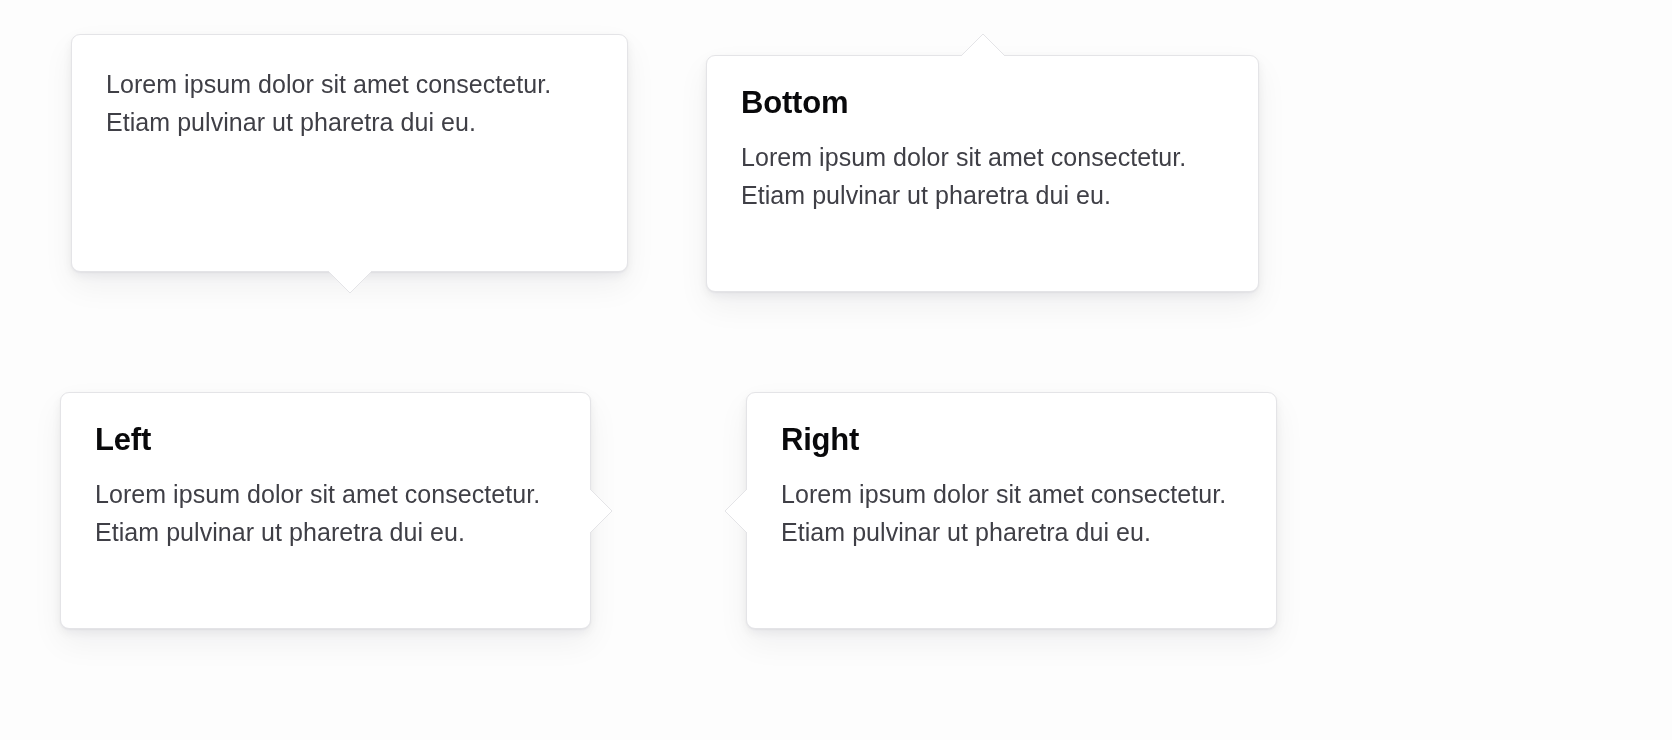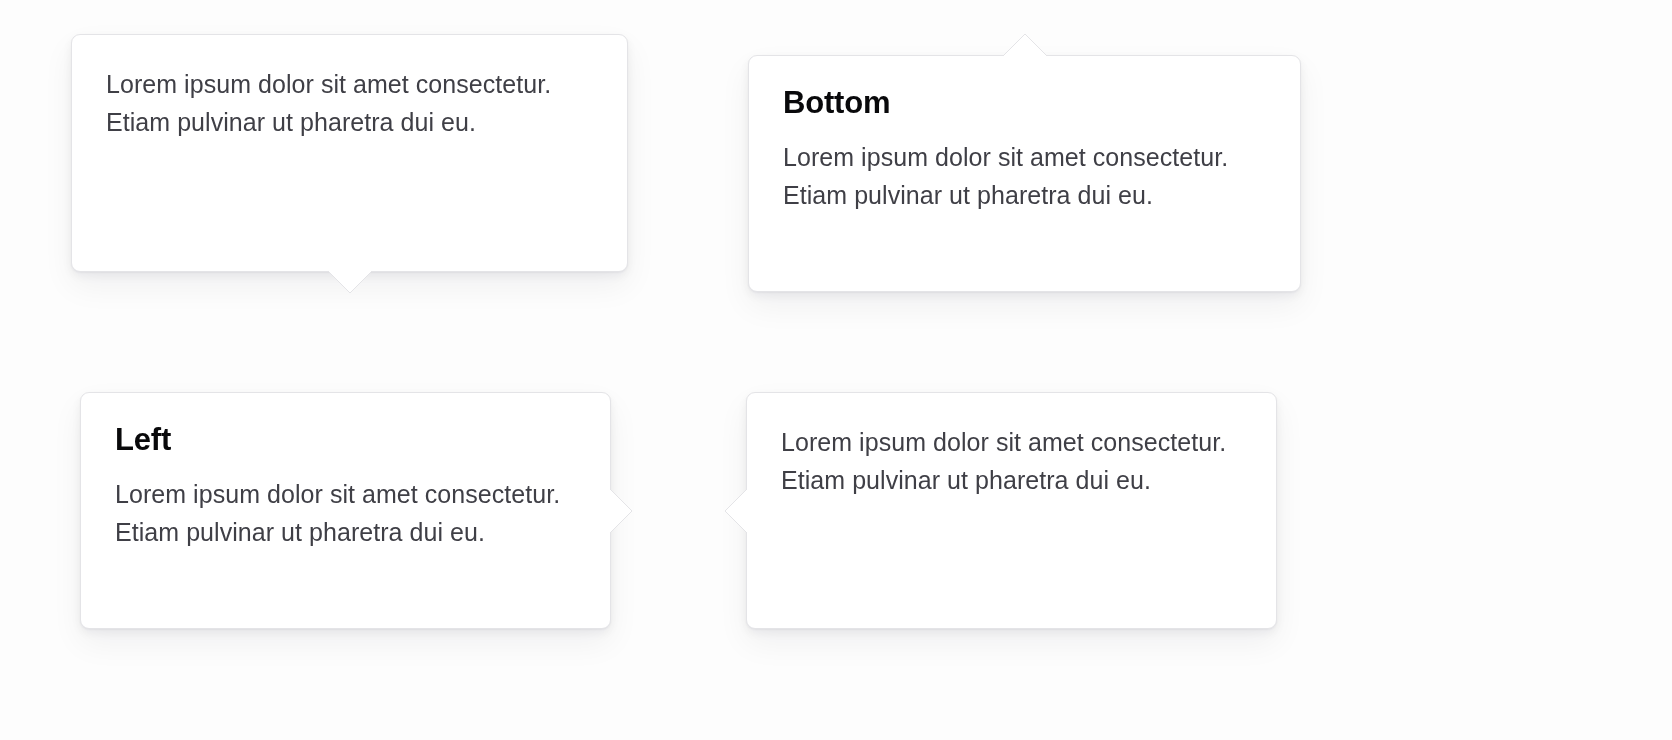--- a/index.html
+++ b/index.html
@@ -73,33 +73,33 @@
     width: 557px;
     height: 238px;
   }
   #popover-top .arrow {
     left: 50%;
     margin-left: -23px;
     bottom: -25px;
   }
 
   #popover-bottom {
-    left: 748px;
+    left: 706px;
     top: 55px;
     width: 553px;
     height: 237px;
   }
   #popover-bottom .arrow {
     left: 50%;
     margin-left: -23px;
     top: -25px;
   }
 
   #popover-left {
-    left: 80px;
+    left: 60px;
     top: 392px;
     width: 531px;
     height: 237px;
   }
   #popover-left .arrow {
     top: 50%;
     margin-top: -23px;
     right: -25px;
   }
 
@@ -153,20 +153,21 @@
     <div class="arrow horiz">
       <svg width="26" height="46" viewBox="0 0 26 46">
         <path d="M0 0 L23 23 L0 46" fill="#ffffff" stroke="#e4e4e7" stroke-width="1" stroke-linejoin="round"></path>
         <path d="M0 0 L0 46" stroke="#ffffff" stroke-width="2"></path>
       </svg>
     </div>
   </div>
 
   <div class="popover" id="popover-right">
     <div class="popover-inner">
+      <h2 class="popover-title">Right</h2>
       <p class="popover-body">Lorem ipsum dolor sit amet consectetur. Etiam pulvinar ut pharetra dui eu.</p>
     </div>
     <div class="arrow horiz">
       <svg width="26" height="46" viewBox="0 0 26 46">
         <path d="M26 0 L3 23 L26 46" fill="#ffffff" stroke="#e4e4e7" stroke-width="1" stroke-linejoin="round"></path>
         <path d="M26 0 L26 46" stroke="#ffffff" stroke-width="2"></path>
       </svg>
     </div>
   </div>
 

